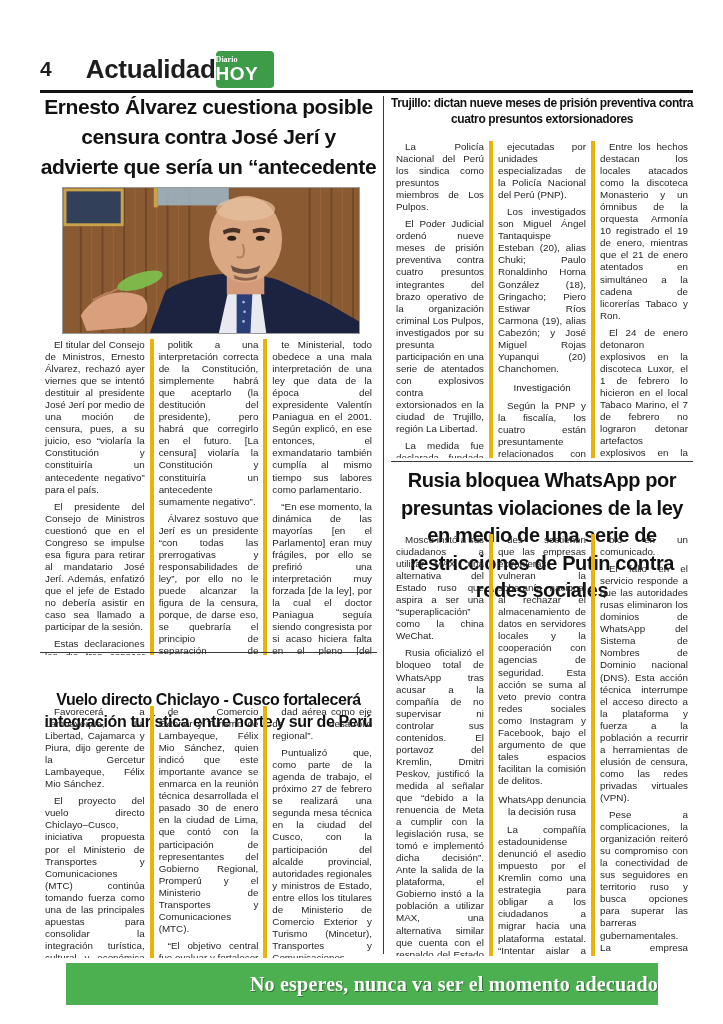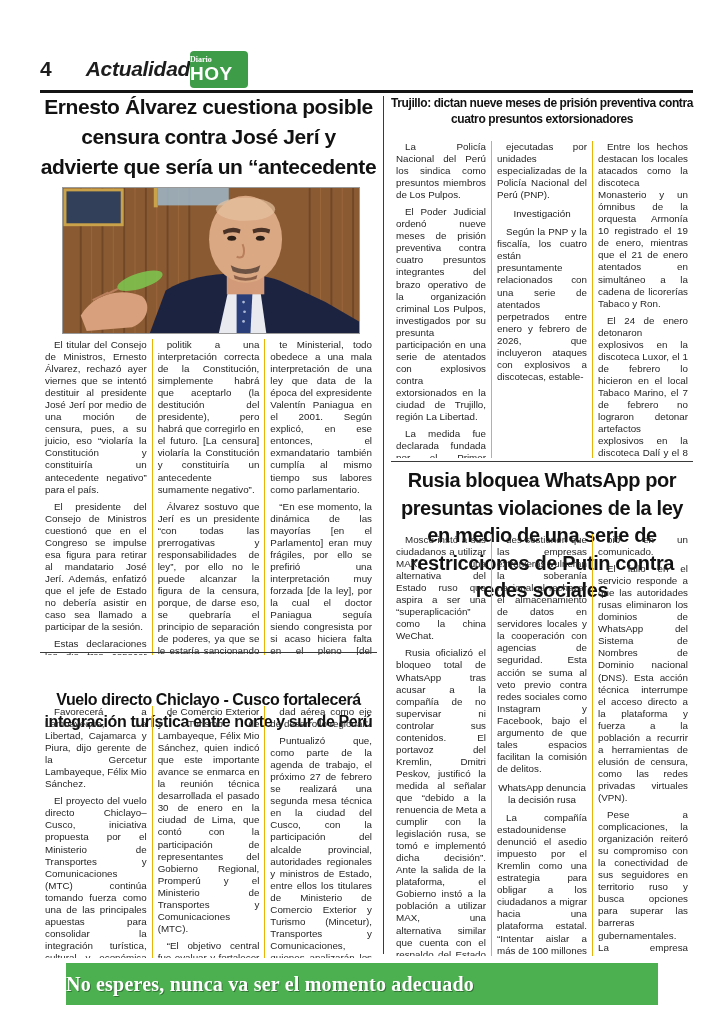--- a/index.html
+++ b/index.html
@@ -3,21 +3,21 @@
 <meta charset="utf-8">
 <style>
   html,body{margin:0;padding:0;background:#e9e9e9;}
   .page{
     position:relative;width:723px;height:1024px;background:#ffffff;
     font-family:"Liberation Sans",sans-serif;color:#1d1d1d;overflow:hidden;
   }
   
   .header{position:absolute;left:40px;top:50px;width:653px;height:38px;display:flex;align-items:center;}
   .page-num{font-size:21px;font-weight:700;margin-right:34px;}
-  .section-title{font-size:21px;font-weight:700;letter-spacing:-0.3px;font-style:italic;}
+  .section-title{font-size:26px;font-weight:700;letter-spacing:-0.3px;}
   .date{margin-left:auto;font-size:16px;color:#222;margin-right:20px;letter-spacing:-0.3px;}
   .logo{width:58px;height:37px;background:#3E9B47;border-radius:4px;display:flex;flex-direction:column;
         align-items:flex-start;justify-content:center;line-height:1;}
   .logo .logo-top{color:#fff;font-size:8px;font-weight:700;font-family:"Liberation Serif",serif;}
   .logo .logo-main{color:#fff;font-size:19px;font-weight:700;letter-spacing:0.5px;}
   .header-rule{position:absolute;left:40px;top:90px;width:653px;height:3px;background:#141414;}
   .v-divider{position:absolute;left:383px;top:96px;height:858px;width:1px;background:#3a3a3a;}
 
   
   .headline{font-weight:700;text-align:center;color:#121212;letter-spacing:-0.4px;}
@@ -31,31 +31,31 @@
   .photo svg{display:block;width:100%;height:100%;}
 
   
   .body-block{position:absolute;overflow:hidden;}
   .bb-alvarez{left:40px;top:339px;width:337px;height:316px;}
   .bb-trujillo{left:391px;top:141px;width:302px;height:317px;}
   .bb-rusia{left:391px;top:534px;width:302px;height:422px;}
   .bb-chiclayo{left:40px;top:706px;width:337px;height:252px;}
   .cols{display:flex;height:100%;}
   .col{flex:1 1 0;padding:0 5px;overflow:hidden;font-size:9.8px;line-height:1.23;text-align:justify;color:#262626;}
-  .col + .col{border-left:1px solid #eab308;}
+  .col + .col{border-left:4px solid #eab308;}
   .para{margin:0 0 5px;text-indent:9px;}
   .subhead{font-weight:400;text-align:center;text-indent:0;margin:7px 0 6px;color:#1a1a1a;}
 
   
   .rule-left{position:absolute;left:40px;top:652px;width:337px;height:1px;background:#3a3a3a;}
   .rule-right{position:absolute;left:391px;top:461px;width:302px;height:1px;background:#3a3a3a;}
 
   
   .banner{position:absolute;left:66px;top:963px;width:592px;height:42px;background:#4CAF50;
-          display:flex;align-items:center;justify-content:flex-start;}
+          display:flex;align-items:center;justify-content:flex-end;}
   .banner-text{font-family:"Liberation Serif",serif;font-weight:700;font-size:20px;color:#ffffff;
                text-shadow:1px 1px 0 rgba(0,0,0,0.35);letter-spacing:0.2px;}
 </style>
 </head>
 <body>
 
 <div class="page">
 
   <div class="header">
     <span class="page-num">4</span>
@@ -165,20 +165,21 @@
   <div class="headline hl-trujillo">Trujillo: dictan nueve meses de prisión preventiva contra cuatro presuntos extorsionadores</div>
   <div class="body-block bb-trujillo">
     <div class="cols">
       <div class="col">
           <p class="para">La Policía Nacional del Perú los sindica como presuntos miembros de Los Pulpos.</p>
           <p class="para">El Poder Judicial ordenó nueve meses de prisión preventiva contra cuatro presuntos integrantes del brazo operativo de la organización criminal Los Pulpos, investigados por su presunta participación en una serie de atentados con explosivos contra extorsionados en la ciudad de Trujillo, región La Libertad.</p>
           <p class="para">La medida fue declarada fundada por el Primer Juzgado de Investigación Preparatoria de Trujillo tras evaluar el requerimiento presentado por el Ministerio Público con base en las diligencias</p>
         </div>
       <div class="col">
           <p class="para">ejecutadas por unidades especializadas de la Policía Nacional del Perú (PNP).</p>
+          <p class="para">Los investigados son Miguel Ángel Tantaquispe Esteban (20), alias Chuki; Paulo Ronaldinho Horna González (18), Gringacho; Piero Estiwar Ríos Carmona (19), alias Cabezón; y José Miguel Rojas Yupanqui (20) Chanchomen.</p>
           <p class="subhead">Investigación</p>
           <p class="para">Según la PNP y la fiscalía, los cuatro están presuntamente relacionados con una serie de atentados perpetrados entre enero y febrero de 2026, que incluyeron ataques con explosivos a discotecas, estable-</p>
         </div>
       <div class="col">
           <p class="para">Entre los hechos destacan los locales atacados como la discoteca Monasterio y un ómnibus de la orquesta Armonía 10 registrado el 19 de enero, mientras que el 21 de enero atentados en simultáneo a la cadena de licorerías Tabaco y Ron.</p>
           <p class="para">El 24 de enero detonaron explosivos en la discoteca Luxor, el 1 de febrero lo hicieron en el local Tabaco Marino, el 7 de febrero no lograron detonar artefactos explosivos en la discoteca Dalí y el 8 de febrero lograron destruir con una carga de explosivos la fachada de la Hacienda Lobo</p>
         </div>
     </div>
   </div>
 

